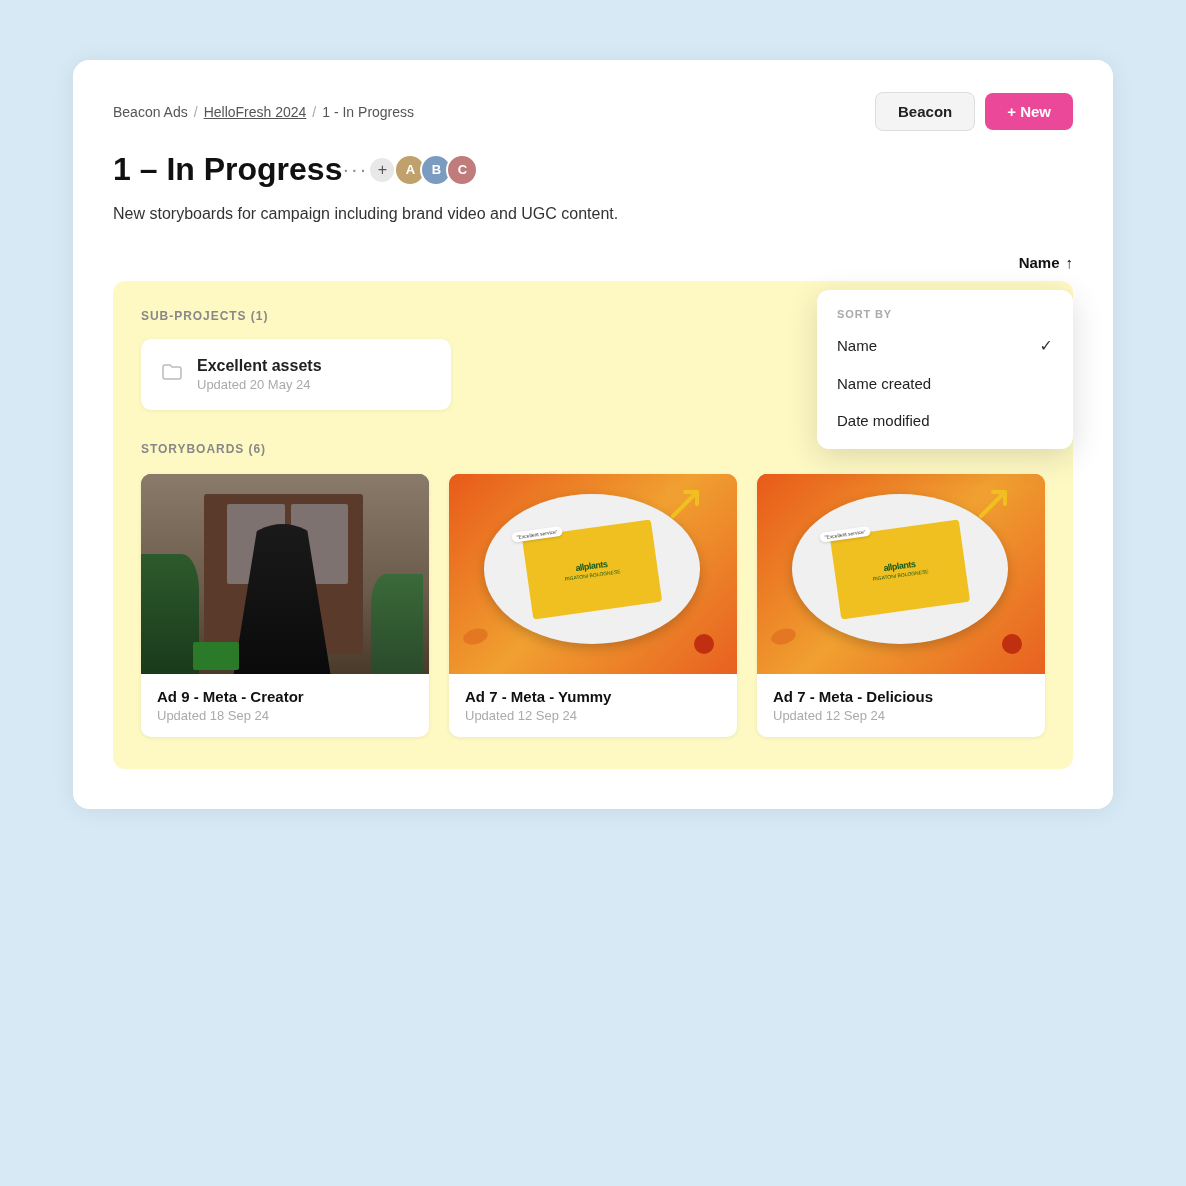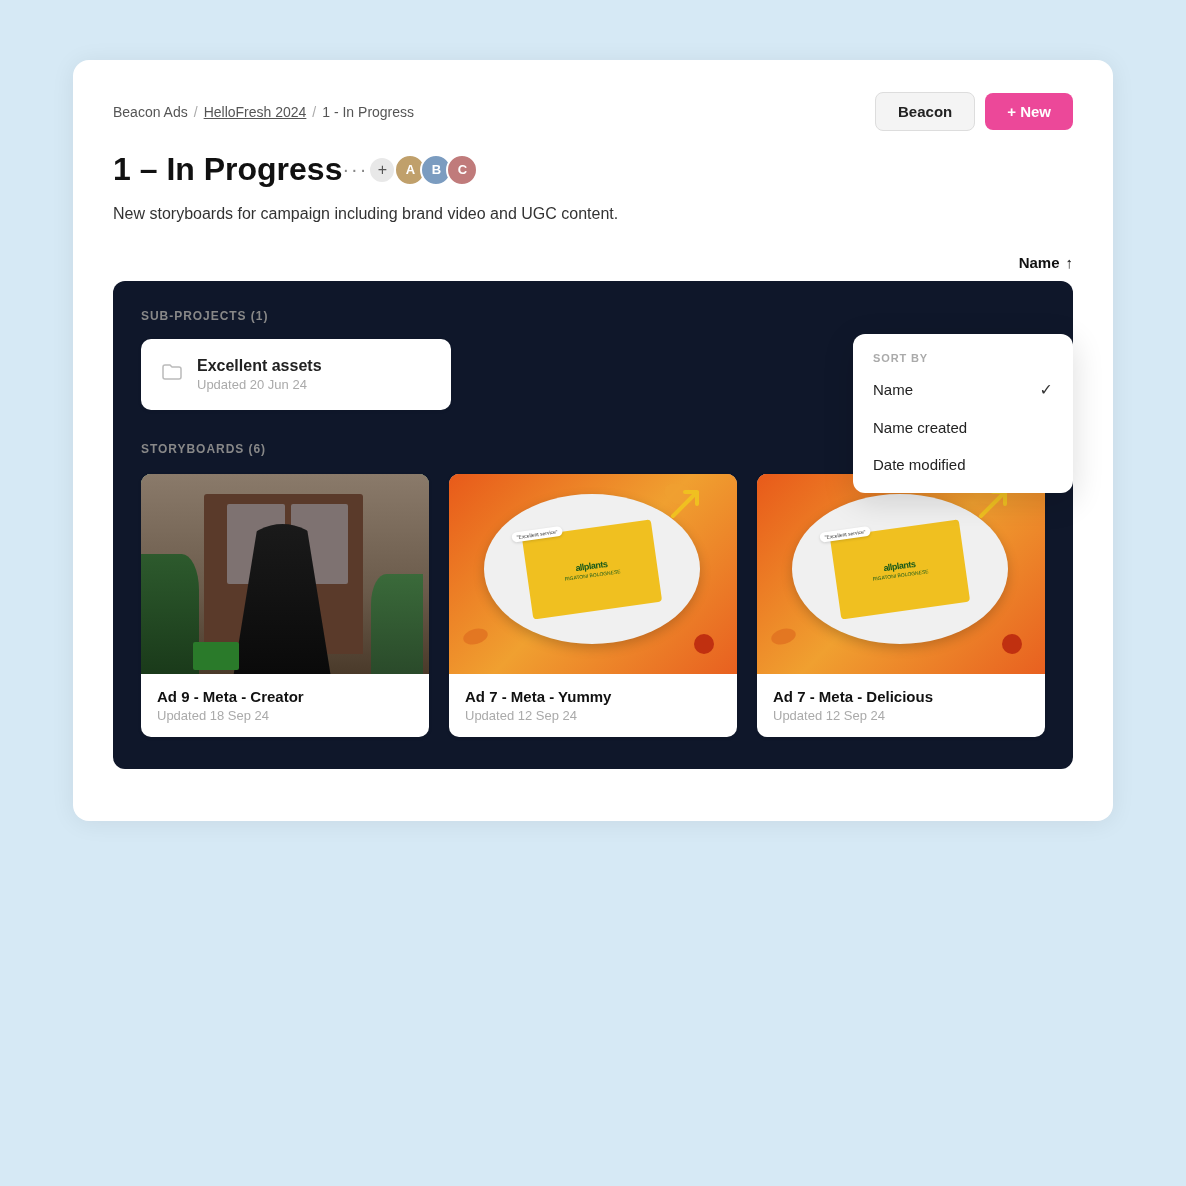--- a/index.html
+++ b/index.html
@@ -10,21 +10,21 @@
       display: flex;
       align-items: flex-start;
       justify-content: center;
       padding: 60px 30px;
     }
     .main-card {
       background: #ffffff;
       border-radius: 16px;
       width: 100%;
       max-width: 1040px;
-      padding: 32px 40px 52px;
+      padding: 32px 40px 40px;
       box-shadow: 0 2px 24px rgba(0,0,0,0.07);
       position: relative;
     }
     
     .header-row {
       display: flex;
       align-items: center;
       justify-content: space-between;
       margin-bottom: 20px;
     }
@@ -142,24 +142,23 @@
       color: #111;
     }
     
     .sort-dropdown {
       position: absolute;
       top: 36px;
       right: 0;
       background: #fff;
       border-radius: 12px;
       box-shadow: 0 8px 32px rgba(0,0,0,0.14);
-      width: 220px;
+      width: 256px;
       padding: 10px 0;
       z-index: 100;
-      margin-top: 44px;
     }
     .sort-dropdown-header {
       font-size: 11px;
       font-weight: 700;
       color: #aaa;
       letter-spacing: 0.08em;
       padding: 8px 20px 6px;
       text-transform: uppercase;
     }
     .sort-option {
@@ -167,21 +166,21 @@
       align-items: center;
       justify-content: space-between;
       padding: 10px 20px;
       font-size: 15px;
       color: #222;
       cursor: pointer;
     }
     .sort-option .check { color: #333; font-size: 16px; }
     
     .content-area {
-      background: #0f172a;
+      background: #fef9c3;
       border-radius: 12px;
       padding: 28px 28px 32px;
       margin-top: 0;
     }
     
     .section-label {
       font-size: 12px;
       font-weight: 700;
       color: #888;
       letter-spacing: 0.08em;
@@ -483,21 +482,21 @@
     <div class="section-label">SUB-PROJECTS (1)</div>
 
     <div class="sub-project-card">
       <span class="folder-icon">
         <svg width="22" height="22" viewBox="0 0 22 22" fill="none" xmlns="http://www.w3.org/2000/svg">
           <path d="M2 6C2 4.9 2.9 4 4 4H9L11 6H18C19.1 6 20 6.9 20 8V16C20 17.1 19.1 18 18 18H4C2.9 18 2 17.1 2 16V6Z" stroke="#bbb" stroke-width="1.5" fill="none"></path>
         </svg>
       </span>
       <div class="sub-project-info">
         <div class="sub-project-name">Excellent assets</div>
-        <div class="sub-project-date">Updated 20 Jun 24</div>
+        <div class="sub-project-date">Updated 20 May 24</div>
       </div>
     </div>
 
     <div class="section-label storyboards-label">STORYBOARDS (6)</div>
 
     <div class="storyboard-grid">
 
       <div class="storyboard-card">
         <div class="storyboard-thumb thumb-1">
           <div class="thumb-person">

